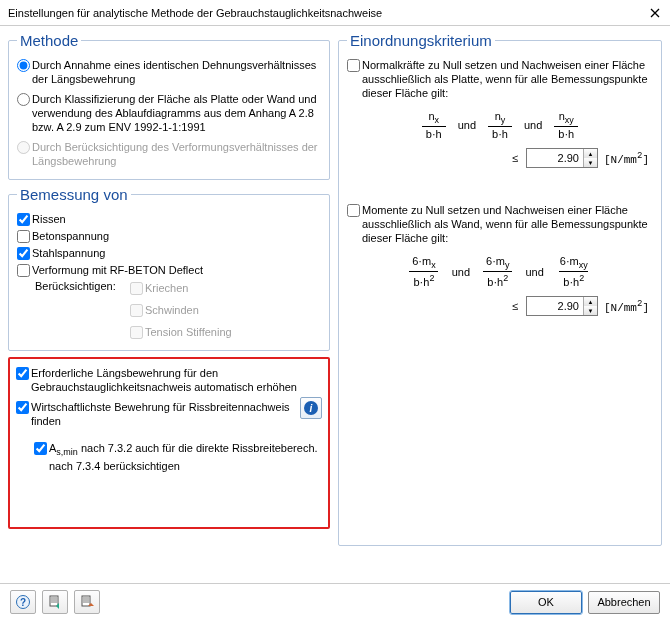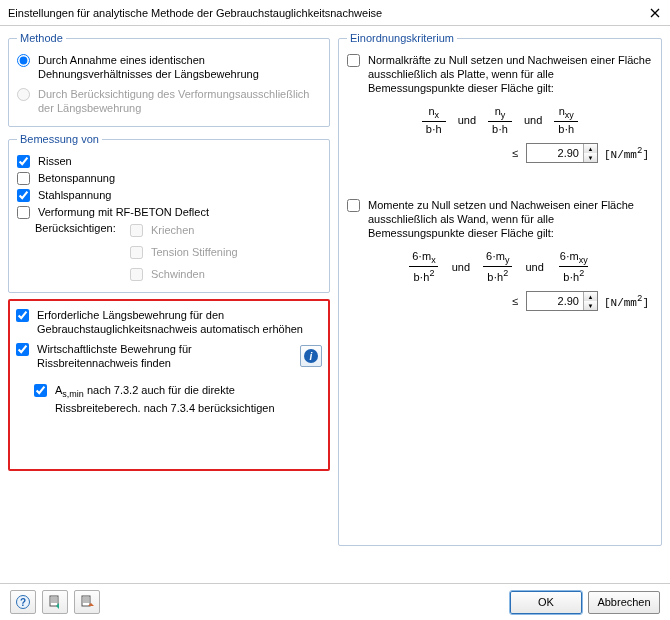--- a/index.html
+++ b/index.html
@@ -28,26 +28,26 @@
   }
   .col-left { width: 322px; display:flex; flex-direction:column; gap:6px; }
   .col-right { flex: 1; }
   fieldset {
     border: 1px solid #b9c9de;
     border-radius: 2px;
     margin: 0; padding: 6px 8px 8px 8px;
   }
   legend {
     color: #1b4f9e;
-    font-size: 11px;
+    font-size: 15px;
     padding: 0 3px;
   }
   .radio-row, .check-row {
     display: flex; align-items: flex-start;
-    gap: 8px; margin: 3px 0;
+    gap: 2px; margin: 3px 0;
     line-height: 14px;
   }
   input[type=radio], input[type=checkbox] {
     margin: 1px 0 0 0;
     width: 13px; height: 13px;
     flex-shrink: 0;
   }
   .disabled-txt { color: #9e9e9e; }
   .sub-checks { margin-left: 113px; display:flex; flex-direction:column; gap:2px; }
   .sub-checks .check-row { color:#888; }
@@ -145,23 +145,27 @@
 
 <div class="content">
   <div class="col-left">
 
     <fieldset>
       <legend>Methode</legend>
       <label class="radio-row">
         <input type="radio" name="m" checked="" style="">
         <span>Durch Annahme eines identischen Dehnungsverhältnisses der Längsbewehrung</span>
       </label>
+      <label class="radio-row" style="margin-top:6px;">
+        <input type="radio" name="m" style="">
+        <span>Durch Klassifizierung der Fläche als Platte oder Wand und verwendung des Ablaufdiagramms aus dem Anhang A 2.8 bzw. A 2.9 zum ENV 1992-1-1:1991</span>
+      </label>
       <label class="radio-row disabled-txt" style="margin-top:6px;">
         <input type="radio" name="m" disabled="" style="">
-        <span>Durch Berücksichtigung des Verformungs­ausschließlich der Längsbewehrung</span>
+        <span>Durch Berücksichtigung des Verformungs­verhältnisses der Längsbewehrung</span>
       </label>
     </fieldset>
 
     <fieldset>
       <legend>Bemessung von</legend>
       <label class="check-row">
         <input type="checkbox" checked="" style="">
         <span>Rissen</span>
       </label>
       <label class="check-row">
@@ -179,35 +183,35 @@
       <div style="display:flex; ">
         <span style="margin-left:18px;width:95px;">Berücksichtigen:</span>
       </div>
       <div class="sub-checks" style="margin-top:-14px;">
         <label class="check-row">
           <input type="checkbox" disabled="" style="">
           <span class="disabled-txt">Kriechen</span>
         </label>
         <label class="check-row">
           <input type="checkbox" disabled="" style="">
-          <span class="disabled-txt">Tension Stiffening</span>
+          <span class="disabled-txt">Schwinden</span>
         </label>
         <label class="check-row">
           <input type="checkbox" disabled="" style="">
-          <span class="disabled-txt">Schwinden</span>
+          <span class="disabled-txt">Tension Stiffening</span>
         </label>
       </div>
     </fieldset>
 
     <fieldset class="highlight-box" style="height:172px;">
       <label class="check-row">
         <input type="checkbox" checked="" style="">
         <span>Erforderliche Längsbewehrung für den Gebrauchstauglichkeitsnachweis automatisch erhöhen</span>
       </label>
-      <div style="display:flex; align-items:center; gap:6px; ">
+      <div style="display:flex; align-items:flex-start; gap:6px; ">
         <label class="check-row" style="flex:1;">
           <input type="checkbox" checked="" style="">
           <span>Wirtschaftlichste Bewehrung für Rissbreitennachweis finden</span>
         </label>
         <div class="info-btn">
           <span class="info-glyph">i</span>
         </div>
       </div>
       <label class="check-row indent1" style="margin-top:10px;">
         <input type="checkbox" checked="" style="">

